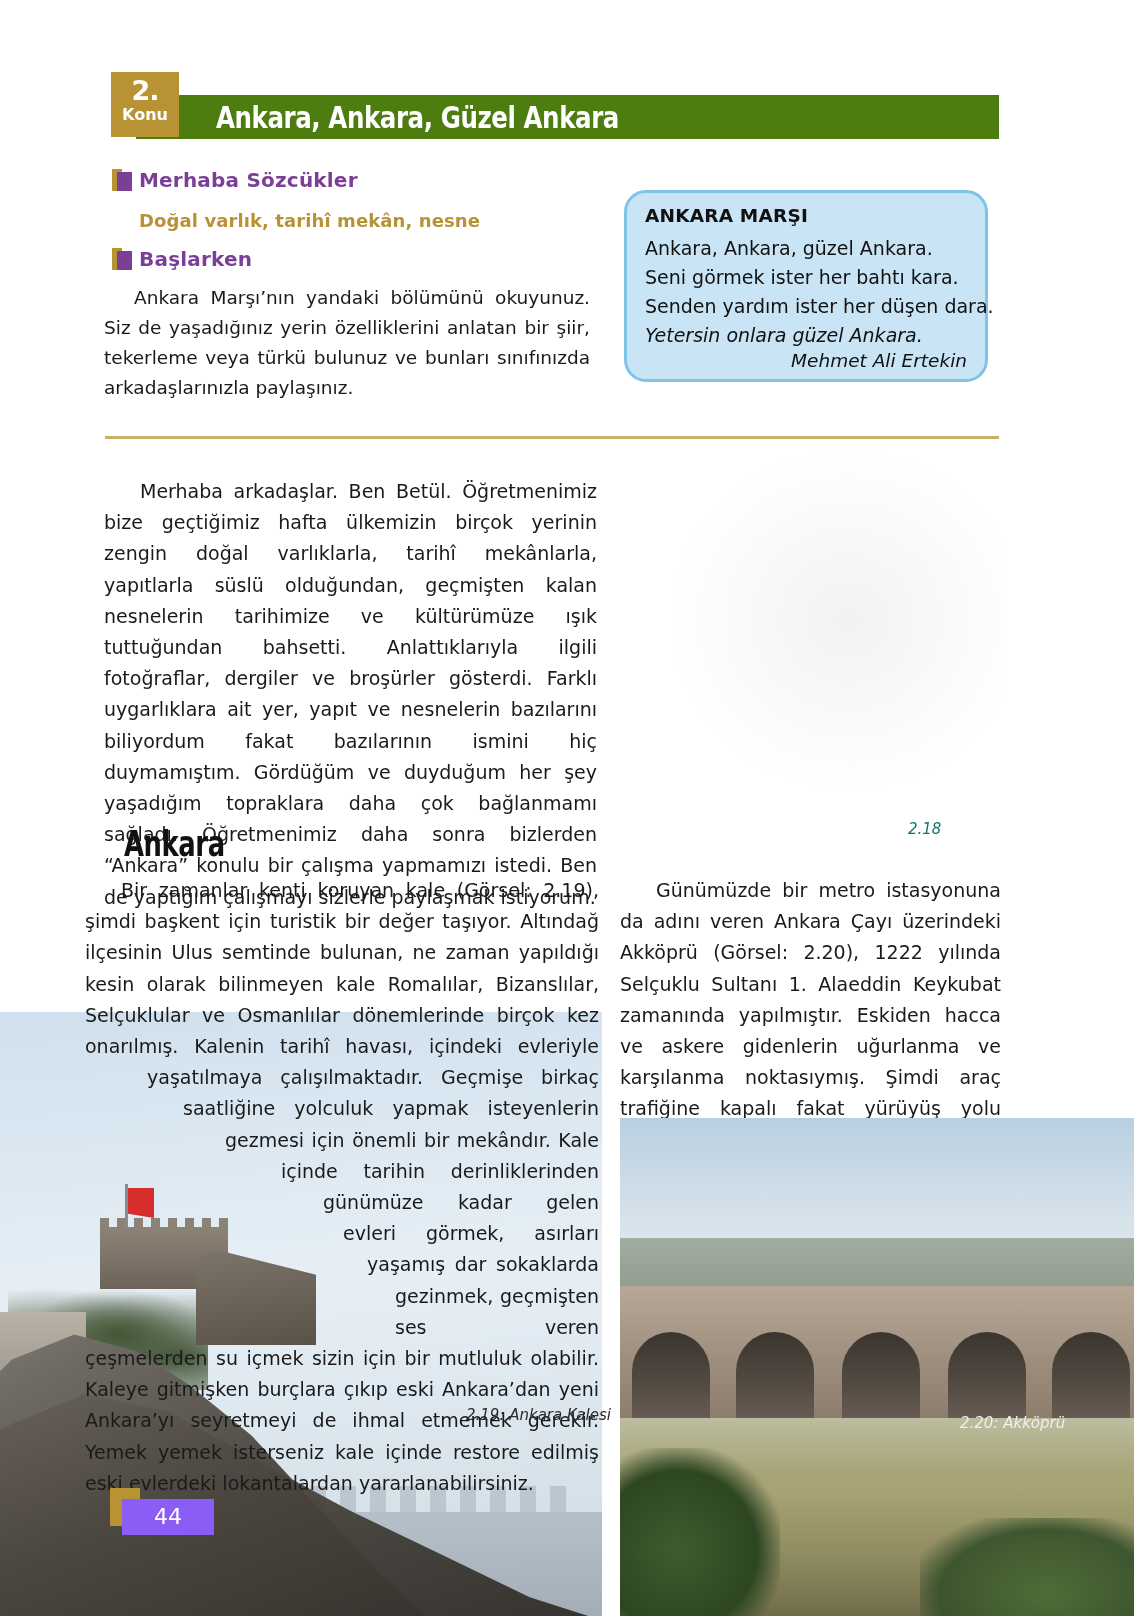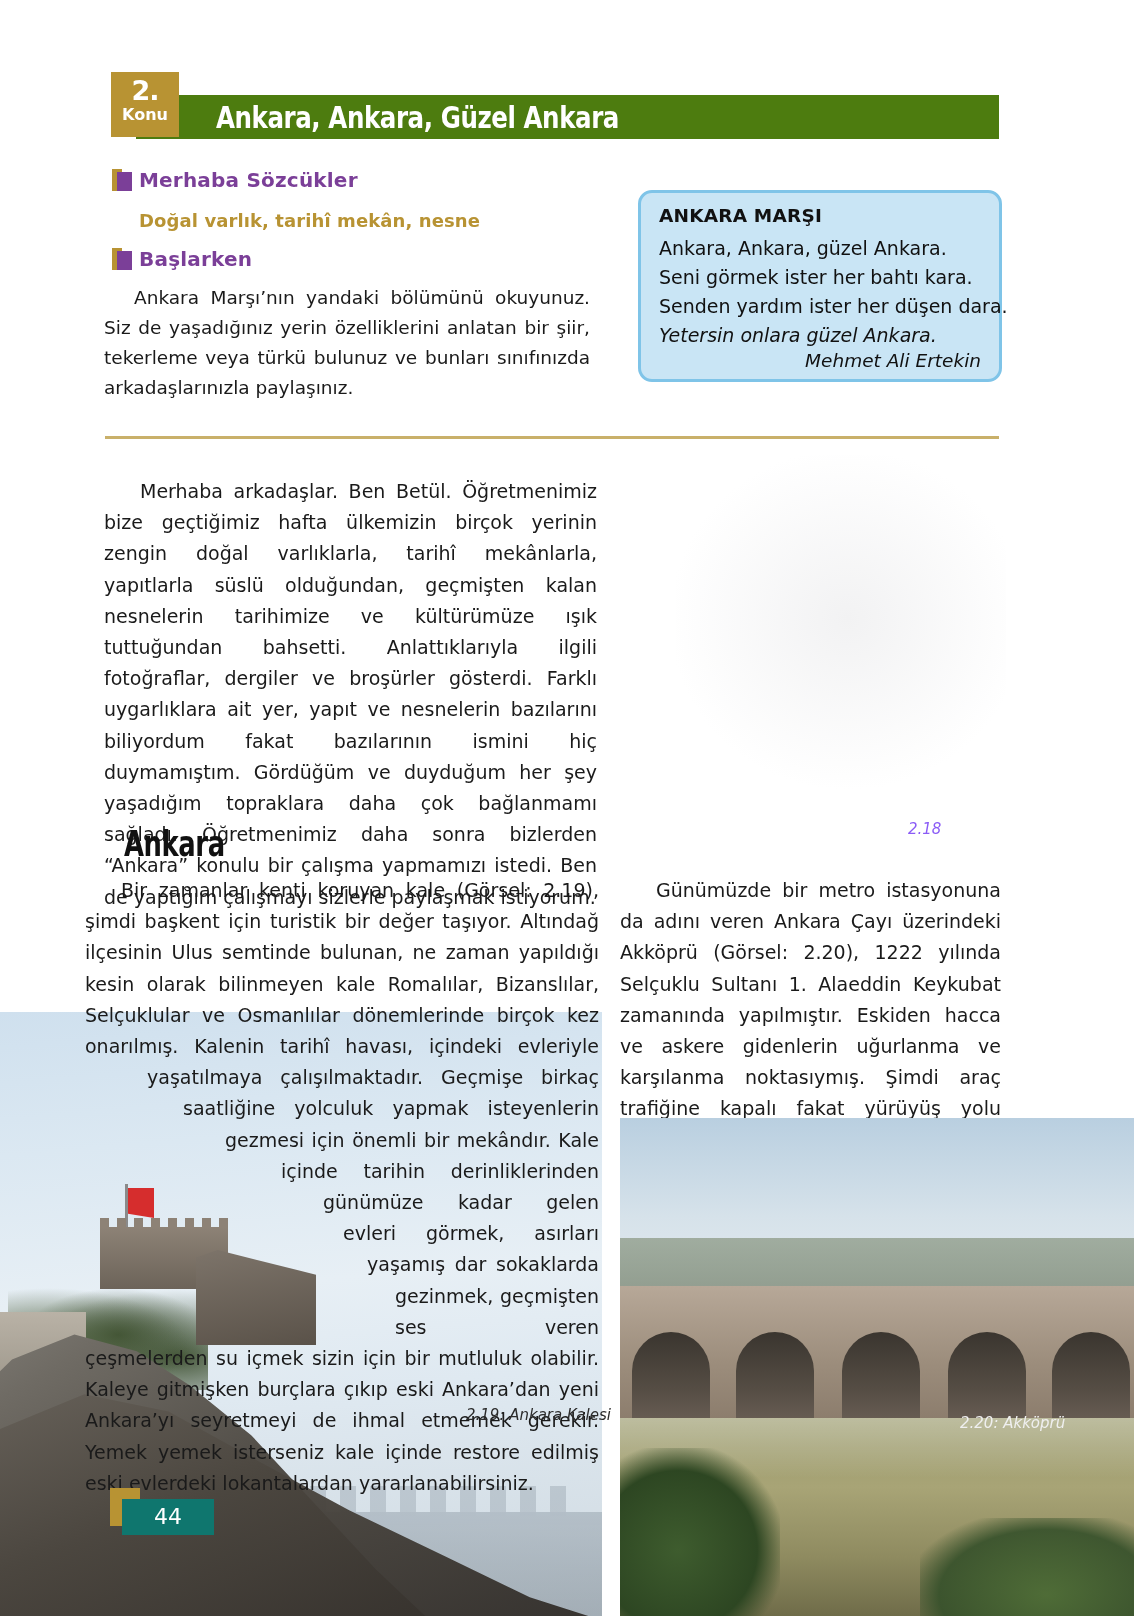--- a/index.html
+++ b/index.html
@@ -53,22 +53,22 @@
   }
 
   .intro-para{
     position:absolute;left:104px;top:283px;width:486px;
     font-size:18.5px;line-height:30px;color:#1a1a1a;text-align:justify;
     text-indent:30px;
   }
 
   
   .marsi-box{
-    position:absolute;left:638px;top:190px;width:364px;height:192px;
-    background:#c9e5f5;border:3px solid #7fc4e8;border-radius:14px;
+    position:absolute;left:624px;top:190px;width:364px;height:192px;
+    background:#c9e5f5;border:3px solid #7fc4e8;border-radius:22px;
     box-sizing:border-box;
   }
   .marsi-box .m-title{
     position:absolute;left:18px;top:12px;font-size:18.5px;font-weight:bold;color:#111;
     letter-spacing:0.2px;
   }
   .marsi-box .m-line{
     position:absolute;left:18px;font-size:19px;color:#111;line-height:29px;white-space:nowrap;
   }
   .marsi-box .m-l1{top:41px;}
@@ -94,21 +94,21 @@
   
   .girl-photo{
     position:absolute;left:676px;top:455px;width:330px;height:365px;overflow:hidden;
     background:#ffffff;
   }
   .girl-photo .bg-blur{
     position:absolute;left:0;top:0;width:100%;height:100%;
     background:radial-gradient(ellipse 75% 65% at 52% 45%, #f2f2f3 0%, #ffffff 72%, #ffffff 100%);
   }
   .caption-218{
-    position:absolute;left:908px;top:820px;font-size:15px;font-style:italic;color:#8b5cf6;
+    position:absolute;left:908px;top:820px;font-size:15px;font-style:italic;color:#0f766e;
   }
 
   
   .ankara-head{
     position:absolute;left:124px;top:824px;
     font-size:35px;font-weight:bold;color:#111;
     font-family:"DejaVu Sans Condensed","Liberation Sans Narrow","Liberation Sans",sans-serif;
     letter-spacing:-0.5px;transform:scaleX(0.82);transform-origin:left center;
   }
 
@@ -236,21 +236,21 @@
   }
   .caption-220{
     position:absolute;left:960px;top:1406px;font-size:15px;font-style:italic;color:#efefef;z-index:8;margin-top:8px;
   }
 
   
   .page-num-gold{
     position:absolute;left:110px;top:1488px;width:30px;height:38px;background:#b89333;z-index:9;
   }
   .page-num-box{
-    position:absolute;left:122px;top:1499px;width:92px;height:36px;background:#0f766e;z-index:10;
+    position:absolute;left:122px;top:1499px;width:92px;height:36px;background:#8b5cf6;z-index:10;
   }
   .page-num-box span{
     display:block;text-align:center;line-height:36px;color:#ffffff;font-size:22px;
   }
 </style>
 </head>
 <body>
 
 <div class="page">
 

